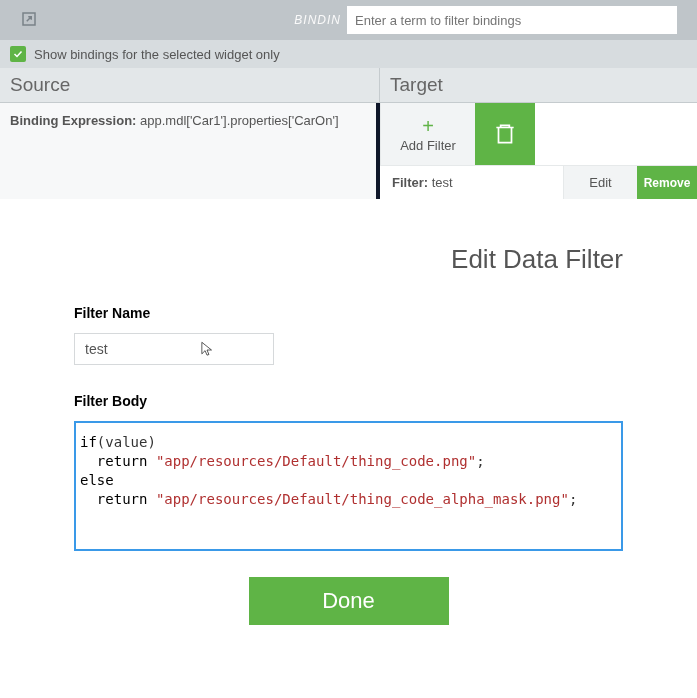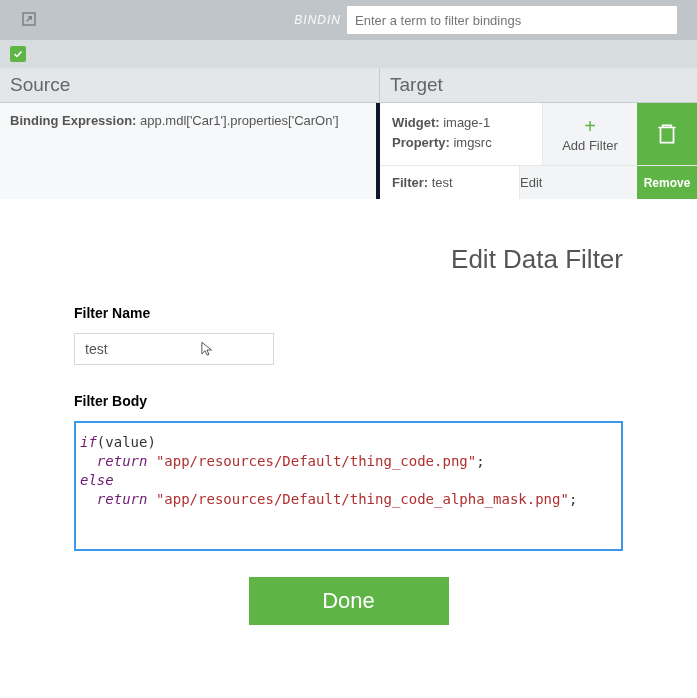--- a/index.html
+++ b/index.html
@@ -28,30 +28,30 @@
   .target-info { flex:1; padding:10px 12px; font-size:13px; color:#555; line-height:1.5; background:#fff;}
   .target-info .k { font-weight:600; }
   .addfilter { width:95px; display:flex; flex-direction:column; align-items:center; justify-content:center; gap:2px; font-size:13px; color:#555; background:#f2f4f5; border-left:1px solid #e6e9ea; cursor:pointer;}
   .addfilter .plus { color:#60b347; font-size:20px; line-height:1; font-weight:300;}
   .deletebox { width:60px; background:#5fb446; display:flex; align-items:center; justify-content:center; cursor:pointer;}
   .deletebox svg { width:26px; height:26px; stroke:#fff; fill:none; stroke-width:1.6;}
 
   .target-row2 { display:flex; height:34px; border-top:1px solid #e6e9ea; }
   .filter-label { flex:1; display:flex; align-items:center; padding:0 12px; font-size:13px; color:#555; background:#fff;}
   .filter-label .k{font-weight:600;}
-  .editbtn { width:118px; display:flex; align-items:center; font-size:13px; color:#555; background:#f2f4f5; border-left:1px solid #e6e9ea; cursor:pointer;}
+  .editbtn { width:74px; display:flex; align-items:center; justify-content:center; font-size:13px; color:#555; background:#f2f4f5; border-left:1px solid #e6e9ea; cursor:pointer;}
   .removebtn { width:60px; background:#5fb446; color:#fff; display:flex; align-items:center; justify-content:center; font-size:12px; font-weight:600; cursor:pointer;}
 
   .modal-wrap { padding: 20px 4px; }
   .modal { background:#fff; padding: 25px 70px 35px; }
   .modal h2 { text-align:right; font-weight:400; color:#555; font-size:26px; margin-bottom:30px;}
   .field-label { color:#000000; font-size:14px; margin-bottom:12px; display:block;font-weight:bold;}
   .text-input { width:200px; height:32px; border:1px solid #d6d9db; padding:0 10px; font-size:14px; color:#555; outline:none; margin-bottom:28px;}
   .code-editor { border:2px solid #3a99e8; padding:10px 4px; font-family: Consolas, Menlo, monospace; font-size:14px; line-height:1.35; white-space:pre; color:#333; min-height:130px; overflow-x:auto;}
-  .tok-kw { color:#701a75;font-style:italic; }
+  .tok-kw { color:#000000; }
   .tok-str { color:#b03030; }
   .tok-id { color:#333; }
   .done-btn { display:block; margin:26px auto 0; background:#5fb446; color:#fff; border:none; width:200px; height:48px; font-size:22px; font-weight:400; cursor:pointer;}
 
   .cursor-arrow { display:inline-block; position:relative; }
   .cursor-arrow svg{ width:14px; height:18px; position:absolute; }
 
 </style>
 </head>
 <body>
@@ -66,38 +66,35 @@
   <span class="bindings-label">BINDIN</span>
   <input class="filter-input" type="text" placeholder="Enter a term to filter bindings" style="">
 </div>
 
 <div class="checkbox-row">
   <span class="cb">
     <svg viewBox="0 0 24 24" fill="none" stroke="currentColor" stroke-width="3">
         <path d="M5 12 L10 17 L19 7"></path>
       </svg>
   </span>
+  <span>Show bindings for the selected widget only</span>
 </div>
 
 <div class="headers">
   <div class="col col-source">Source</div>
   <div class="col col-target">Target</div>
 </div>
 
 <div class="body-row">
   <div class="source-body">
     <span class="k">Binding Expression:</span>
     <span>app.mdl['Car1'].properties['CarOn']</span>
   </div>
   <div class="target-body">
     <div class="target-row1">
-      <div class="target-info">
-        <div><span class="k">Widget:</span> <span>image-1</span></div>
-        <div><span class="k">Property:</span> <span>imgsrc</span></div>
-      </div>
       <div class="addfilter">
         <span class="plus">+</span>
         <span>Add Filter</span>
       </div>
       <div class="deletebox">
         <svg viewBox="0 0 24 24">
           <path d="M4 6 H20 M8 6 V4 H16 V6 M6 6 V20 H18 V6"></path>
         </svg>
       </div>
     </div>

